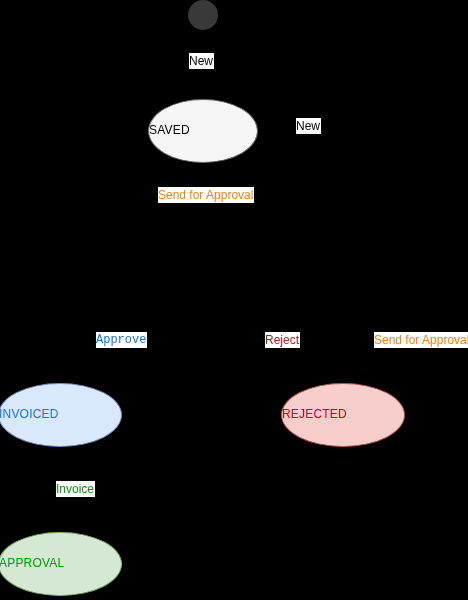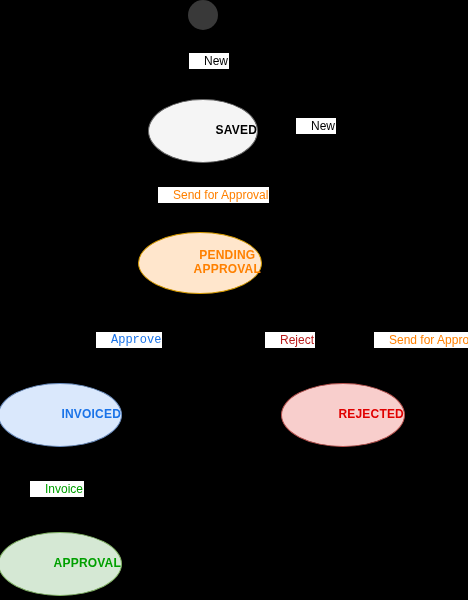--- a/index.html
+++ b/index.html
@@ -17,47 +17,46 @@
   }
   
   .node {
     position: absolute;
     box-sizing: border-box;
     border-radius: 50%;
     border-style: solid;
     border-width: 1px;
     display: flex;
     align-items: center;
-    justify-content: flex-end;
+    justify-content: flex-start;
     text-align: center;
     line-height: 1.15;
     font-size: 12px;
     letter-spacing: 0.2px;
     white-space: pre-line;
-    font-weight: bold;
   }
   .start-node {
     position: absolute;
     border-radius: 50%;
   }
   
   .edge-layer {
     position: absolute;
     left: 0;
     top: 0;
     width: 468px;
     height: 600px;
   }
   
   .edge-label {
     position: absolute;
     background: #ffffff;
     font-size: 12px;
     line-height: 14px;
-    padding: 1px 1px 1px 15px;
+    padding: 1px 1px 1px 0;
     white-space: nowrap;
     box-sizing: border-box;
   }
 </style>
 </head>
 <body>
 
 <div id="canvas">
 
   <svg class="edge-layer" viewBox="0 0 468 600" xmlns="http://www.w3.org/2000/svg">
@@ -72,25 +71,20 @@
     </g>
   </svg>
 
   <div class="start-node" style="left:188px; top:0px; width:30px; height:30px; background:#393939;"></div>
 
   <div class="node" style="left:148px; top:99px; width:110px; height:64px;
               background:#f5f5f5; border-color:#666666; color:#000000;">
     <span>SAVED</span>
   </div>
 
-  <div class="node" style="left:138px; top:232px; width:124px; height:62px;
-              background:#ffe6cc; border-color:#d79b00; color:#ff8000;">
-    <span>PENDING
-APPROVAL</span>
-  </div>
 
   <div class="node" style="left:-2px; top:383px; width:124px; height:64px;
               background:#dae8fc; border-color:#6c8ebf; color:#1a73e8;">
     <span>INVOICED</span>
   </div>
 
   <div class="node" style="left:281px; top:383px; width:124px; height:64px;
               background:#f8cecc; border-color:#b85450; color:#e00000;">
     <span>REJECTED</span>
   </div>
@@ -105,15 +99,15 @@
   <div class="edge-label" style="left:296px; top:118px; color:#000000;">New</div>
 
   <div class="edge-label" style="left:158px; top:187px; color:#ff8000;">Send for Approval</div>
 
   <div class="edge-label" style="left:96px; top:332px; color:#1a73e8;font-family:Liberation Mono, monospace;">Approve</div>
 
   <div class="edge-label" style="left:265px; top:332px; color:#b91c1c;">Reject</div>
 
   <div class="edge-label" style="left:374px; top:332px; color:#ff8000;">Send for Approval</div>
 
-  <div class="edge-label" style="left:30px; top:481px; color:#00a000;">Invoice</div>
+  <div class="edge-label" style="left:56px; top:481px; color:#00a000;">Invoice</div>
 
 </div>
 
 </body></html>

